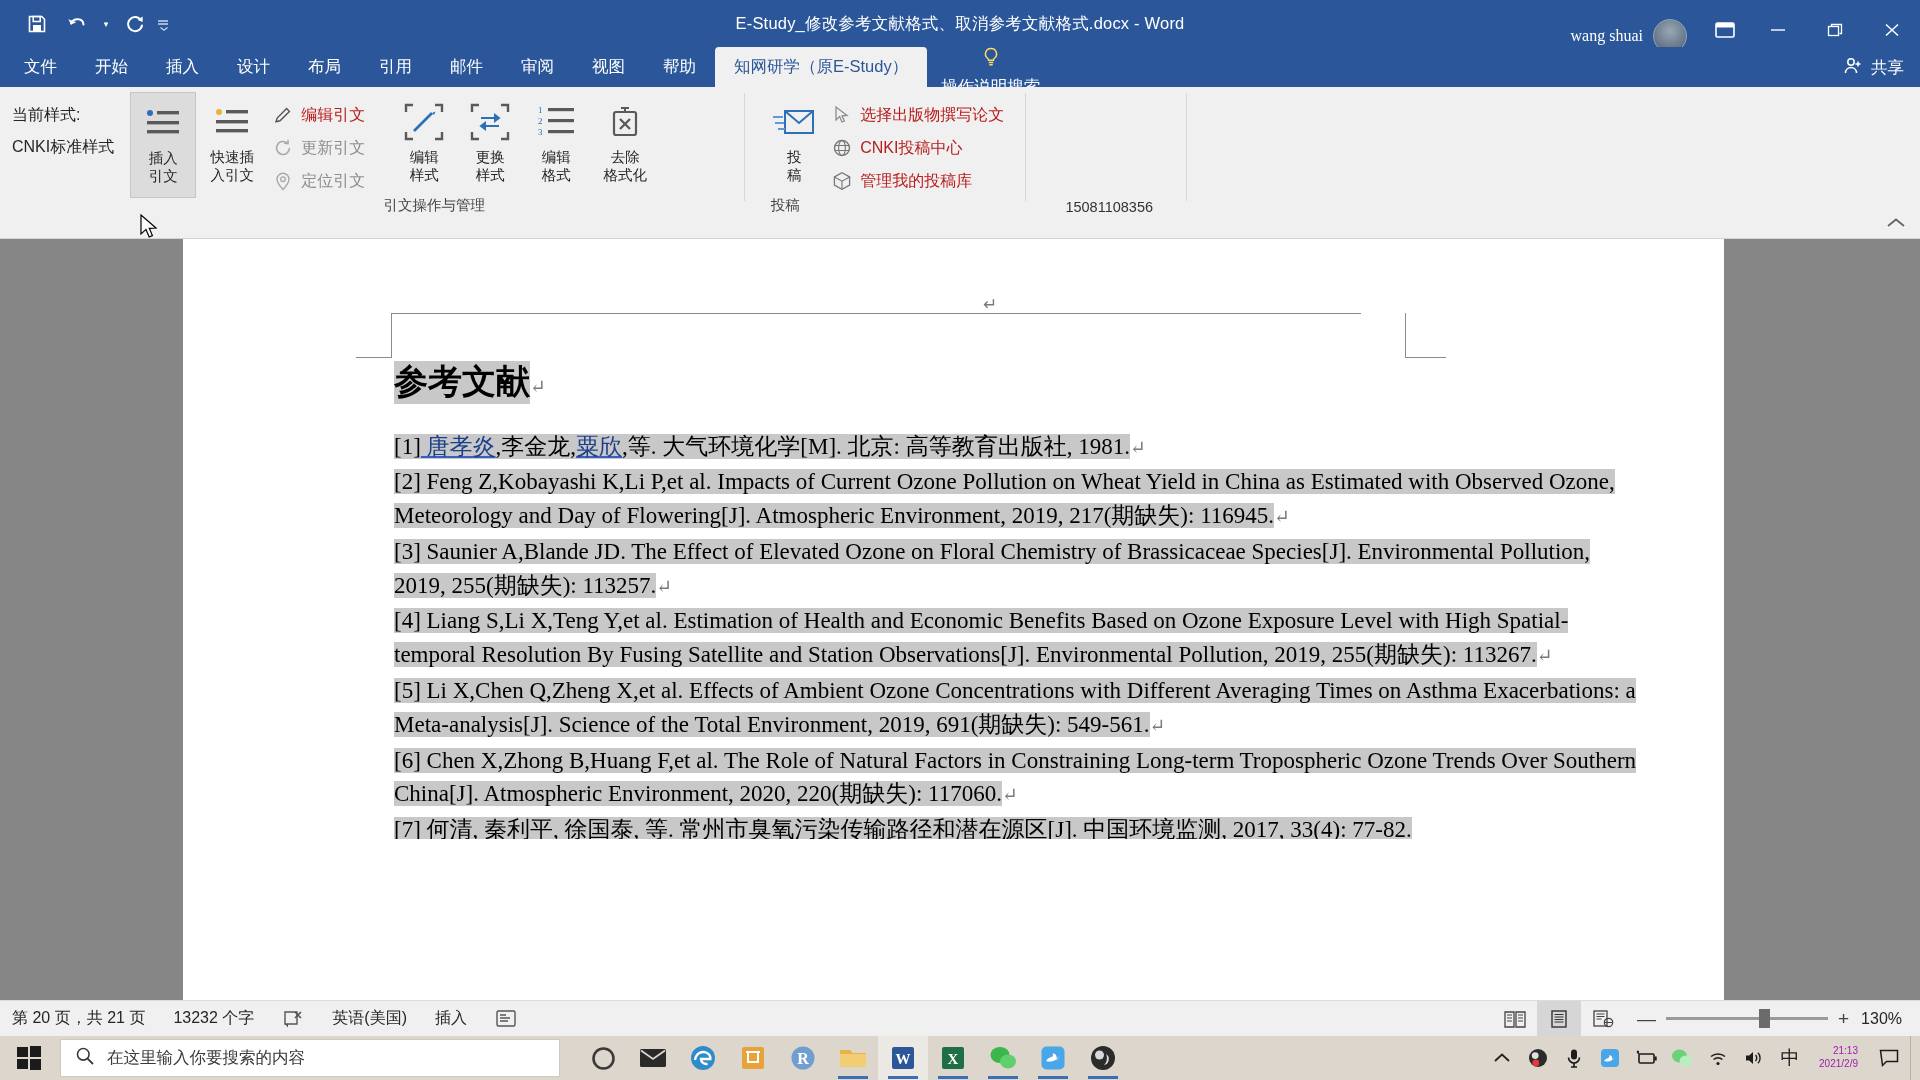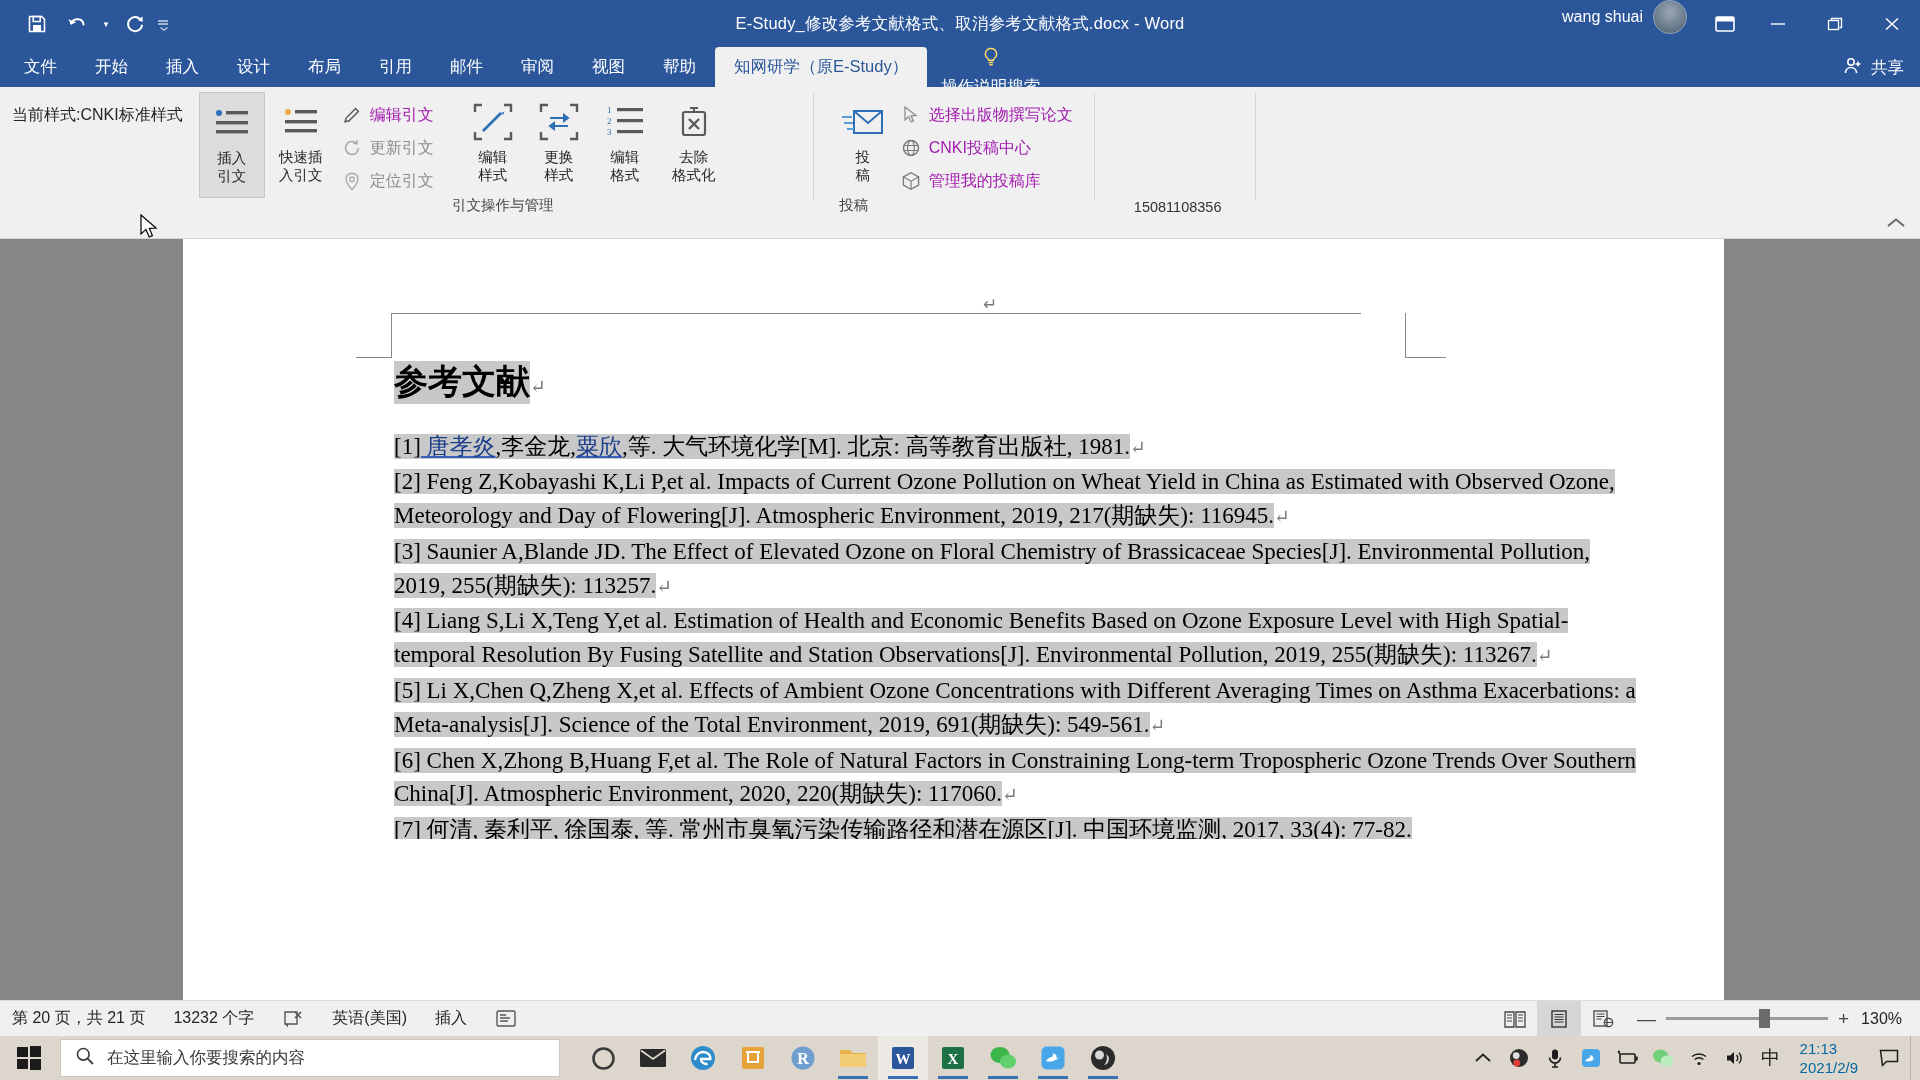--- a/index.html
+++ b/index.html
@@ -20,21 +20,21 @@
     width: 38px; height: 36px; display: flex; align-items: center; justify-content: center;
     color: #fff;
   }
   .qat-btn svg { display: block; }
   .qat-caret { width: 16px; height: 36px; display:flex; align-items:center; justify-content:center; font-size: 9px; }
   .title-text {
     position: absolute; left: 0; right: 0; top: 0; height: 47px;
     display: flex; align-items: center; justify-content: center;
     font-size: 16.5px; color: #ffffff; letter-spacing: .2px; pointer-events: none;
   }
-  .tb-right { position: absolute; right: 0; top: 0; height: 47px; display: flex; align-items: flex-start; }
+  .tb-right { position: absolute; right: 0; top: 6px; height: 47px; display: flex; align-items: flex-end; font-family: Liberation Serif, serif; }
   .account { display: flex; align-items: center; gap: 10px; margin-right: 14px; font-size: 16px; }
   .avatar {
     width: 34px; height: 34px; border-radius: 50%;
     background: radial-gradient(circle at 50% 35%, #9aa7b5 0%, #6f7f90 55%, #4c5d6e 100%);
     border: 1px solid #8fa3ba;
   }
   .ribbon-display { width: 48px; height: 47px; display:flex; align-items:center; justify-content:center; }
   .wbtn { width: 57px; height: 47px; display:flex; align-items:center; justify-content:center; }
 
   
@@ -64,34 +64,34 @@
     background: #f0f0f0; border-bottom: 1px solid #d4d4d4;
   }
   .rib-inner { position: relative; height: 130px; display: flex; align-items: flex-start; }
   .grp { position: relative; height: 130px; display: flex; align-items: flex-start; padding: 5px 6px 0 6px; }
   .grp-sep { width: 1px; height: 108px; background: #d7d7d7; margin-top: 6px; }
   .grp-label {
     position: absolute; bottom: 2px; width: 100%; text-align: center;
     font-size: 14.5px; color: #444; left: 0;
   }
 
-  .curstyle { display: flex; flex-direction: row; justify-content: flex-start; padding: 12px 10px 0 12px; font-size: 16px; color: #262626; line-height: 2.0; }
+  .curstyle { display: flex; flex-direction: column; justify-content: flex-start; padding: 12px 10px 0 12px; font-size: 16px; color: #262626; line-height: 2.0; }
 
   .bigbtn {
     width: 66px; min-height: 106px; display: flex; flex-direction: column; align-items: center;
     padding-top: 7px; font-size: 14.5px; color: #262626; text-align: center; line-height: 1.25;
   }
   .bigbtn .ic { height: 46px; display:flex; align-items:center; justify-content:center; margin-bottom: 3px; }
   .bigbtn.selected { background: #dcdcdc; border: 1px solid #c6c6c6; }
   .bigbtn.wide { width: 72px; }
 
   .smallcol { display: flex; flex-direction: column; justify-content: flex-start; padding-top: 8px; gap: 3px; }
   .smallbtn {
     display: flex; align-items: center; gap: 7px; height: 30px; padding: 0 8px 0 4px;
-    font-size: 16px; color: #a21caf; white-space: nowrap;
+    font-size: 16px; color: #b91c1c; white-space: nowrap;
   }
   .smallbtn.dim { color: #8d8d8d; }
   .smallbtn .ic { width: 22px; height: 22px; display:flex; align-items:center; justify-content:center; }
 
   .phone-label { position: absolute; bottom: 2px; left: 0; width: 100%; text-align:center; font-size: 14.5px; color:#333; }
 
   .collapse-rib { position: absolute; right: 14px; bottom: 6px; color: #666; font-size: 15px; }
 
   
   .docarea {
@@ -154,21 +154,21 @@
     width: 500px; height: 38px; background: #fff; display: flex; align-items: center; gap: 12px;
     padding: 0 14px; margin-left: 2px; color: #3a3a3a; font-size: 16.5px;
     border: 1px solid #cfcabf;
   }
   .tb-icons { display: flex; align-items: center; gap: 0px; margin-left: 18px; }
   .tb-ic { width: 50px; height: 44px; display:flex; align-items:center; justify-content:center; position: relative; }
   .tb-ic.running::after { content:""; position:absolute; bottom: 1px; left: 10px; width: 30px; height: 3px; background:#3b6fb5; }
   .tb-ic.active { background: rgba(255,255,255,.45); }
   .tray { margin-left: auto; display: flex; align-items: center; gap: 2px; padding-right: 2px; }
   .tray-ic { width: 34px; height: 44px; display:flex; align-items:center; justify-content:center; }
-  .clock { text-align: left; font-size: 15px; line-height: 1.28; color: #0369a1; padding: 0 10px; }
+  .clock { text-align: right; font-size: 10px; line-height: 1.28; color: #a21caf; padding: 0 10px; }
   .notif { width: 38px; height: 44px; display:flex; align-items:center; justify-content:center; }
   .showdesk { width: 8px; height: 44px; border-left: 1px solid #b9b2a6; }
 
   
   .cursor { position: absolute; left: 140px; top: 127px; width: 20px; height: 26px; pointer-events:none; }
 </style>
 </head>
 <body>
 
 <div id="app">

